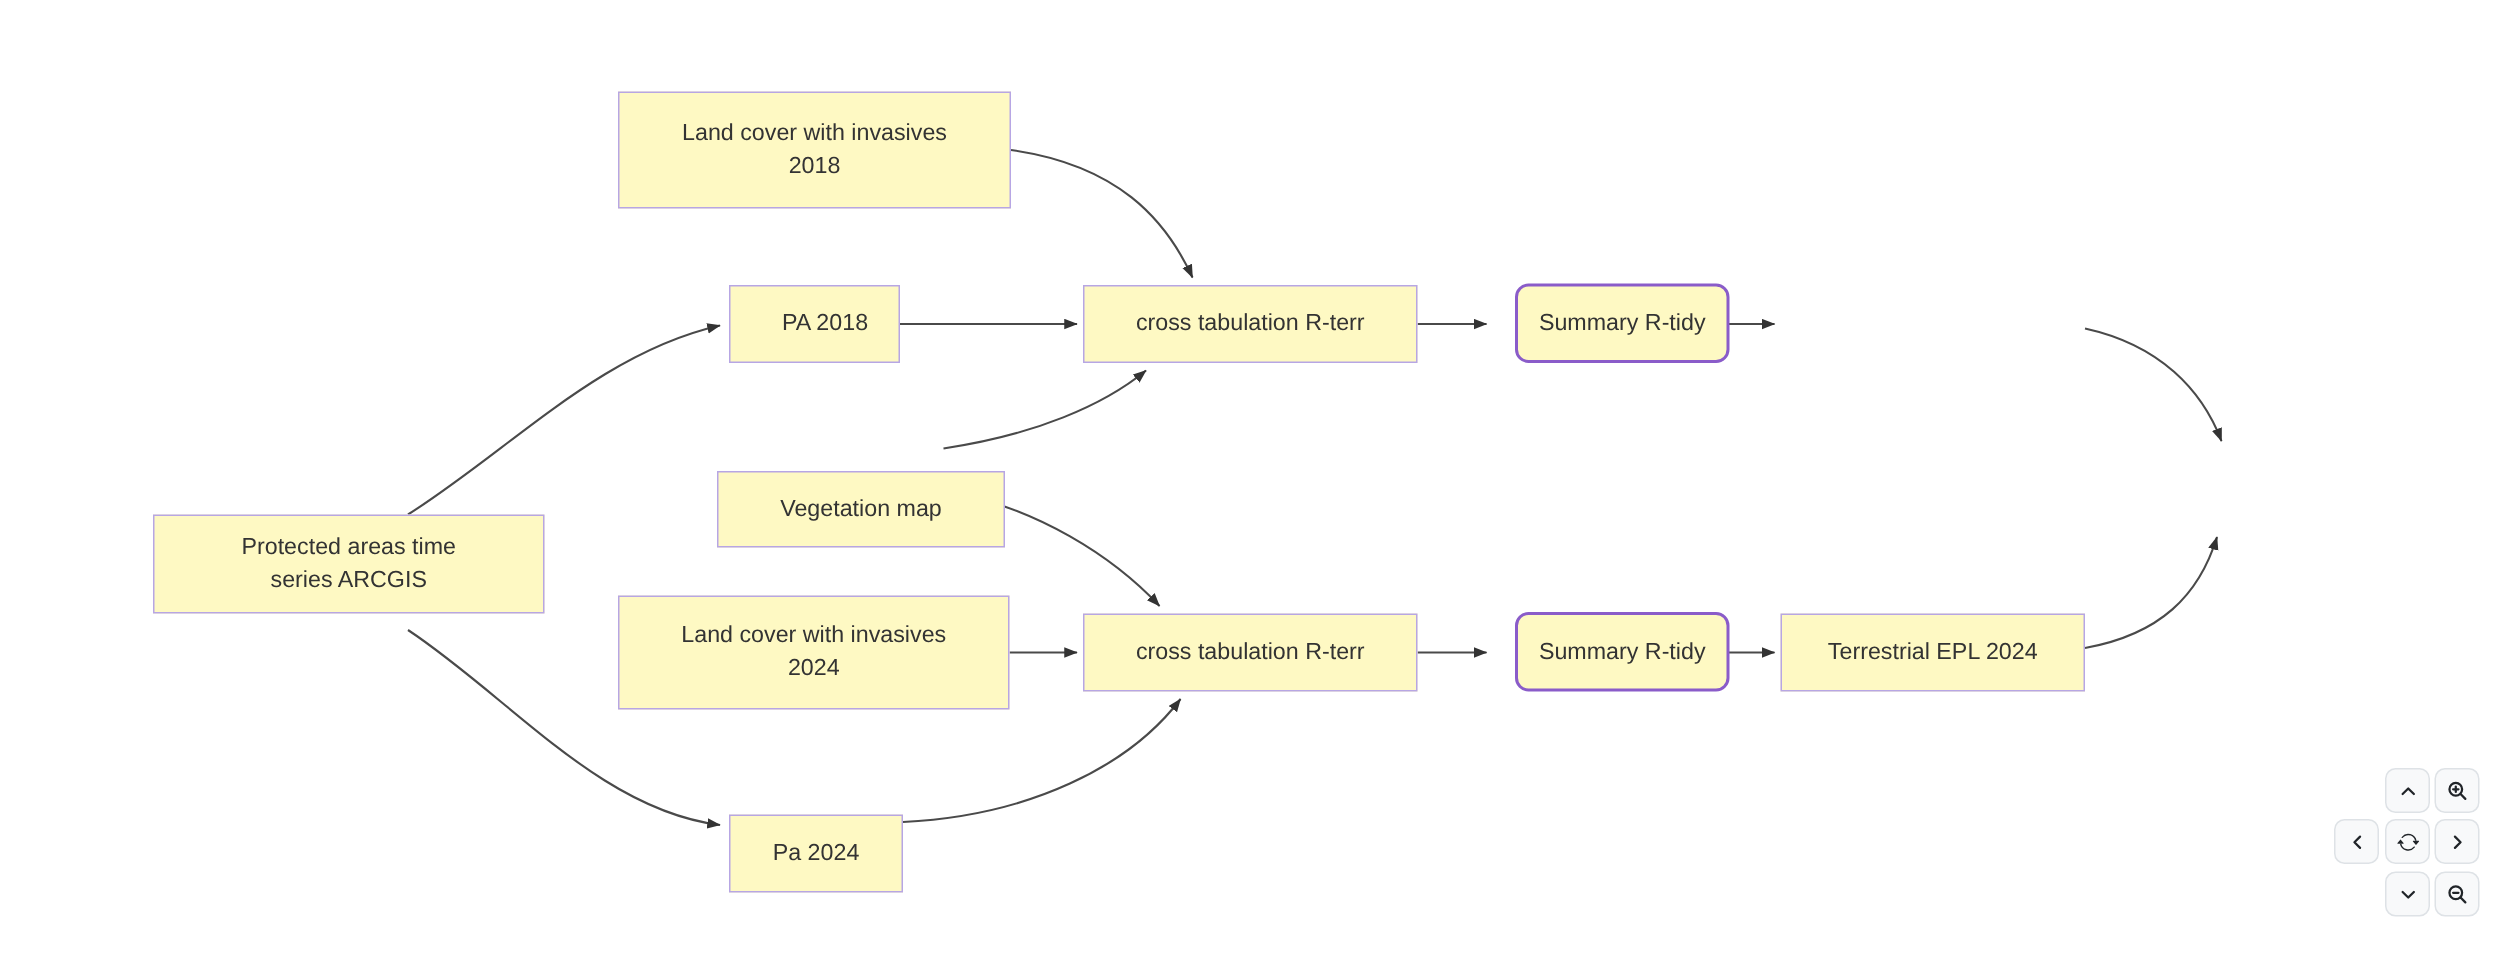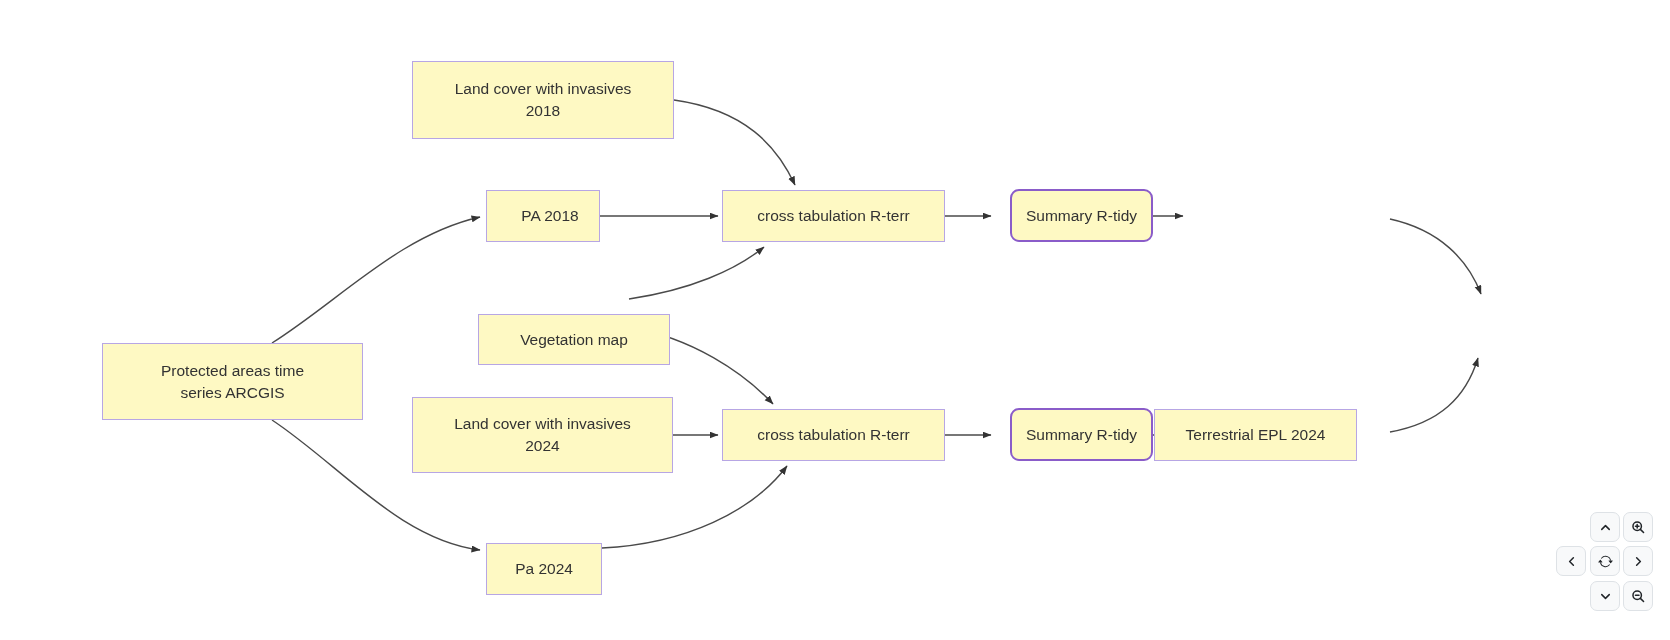--- a/index.html
+++ b/index.html
@@ -117,39 +117,39 @@
 
   <div class="node rounded" style="left:995px; top:189px; width:143px; height:53px;">
     <span class="lbl">Summary R-tidy</span>
   </div>
 
 
   <div class="node" style="left:478px; top:293px; width:192px; height:51px;margin-top:21px;">
     <span class="lbl">Vegetation map</span>
   </div>
 
-  <div class="node" style="left:102px; top:343px; width:261px; height:77px;">
+  <div class="node" style="left:102px; top:343px; width:261px; height:66px;">
     <span class="lbl">Protected areas time
 series ARCGIS</span>
   </div>
 
   <div class="node" style="left:412px; top:397px; width:261px; height:76px;">
     <span class="lbl">Land cover with invasives
 2024</span>
   </div>
 
   <div class="node" style="left:722px; top:409px; width:223px; height:52px;">
     <span class="lbl">cross tabulation R-terr</span>
   </div>
 
   <div class="node rounded" style="left:995px; top:408px; width:143px; height:53px;">
     <span class="lbl">Summary R-tidy</span>
   </div>
 
-  <div class="node" style="left:1154px; top:409px; width:203px; height:52px;">
+  <div class="node" style="left:1187px; top:409px; width:203px; height:52px;">
     <span class="lbl">Terrestrial EPL 2024</span>
   </div>
 
   <div class="node" style="left:486px; top:524px; width:116px; height:52px;margin-top:19px;">
     <span class="lbl">Pa 2024</span>
   </div>
 
 
   <button class="ctrl" style="left:1590px; top:512px;">
     <span>

